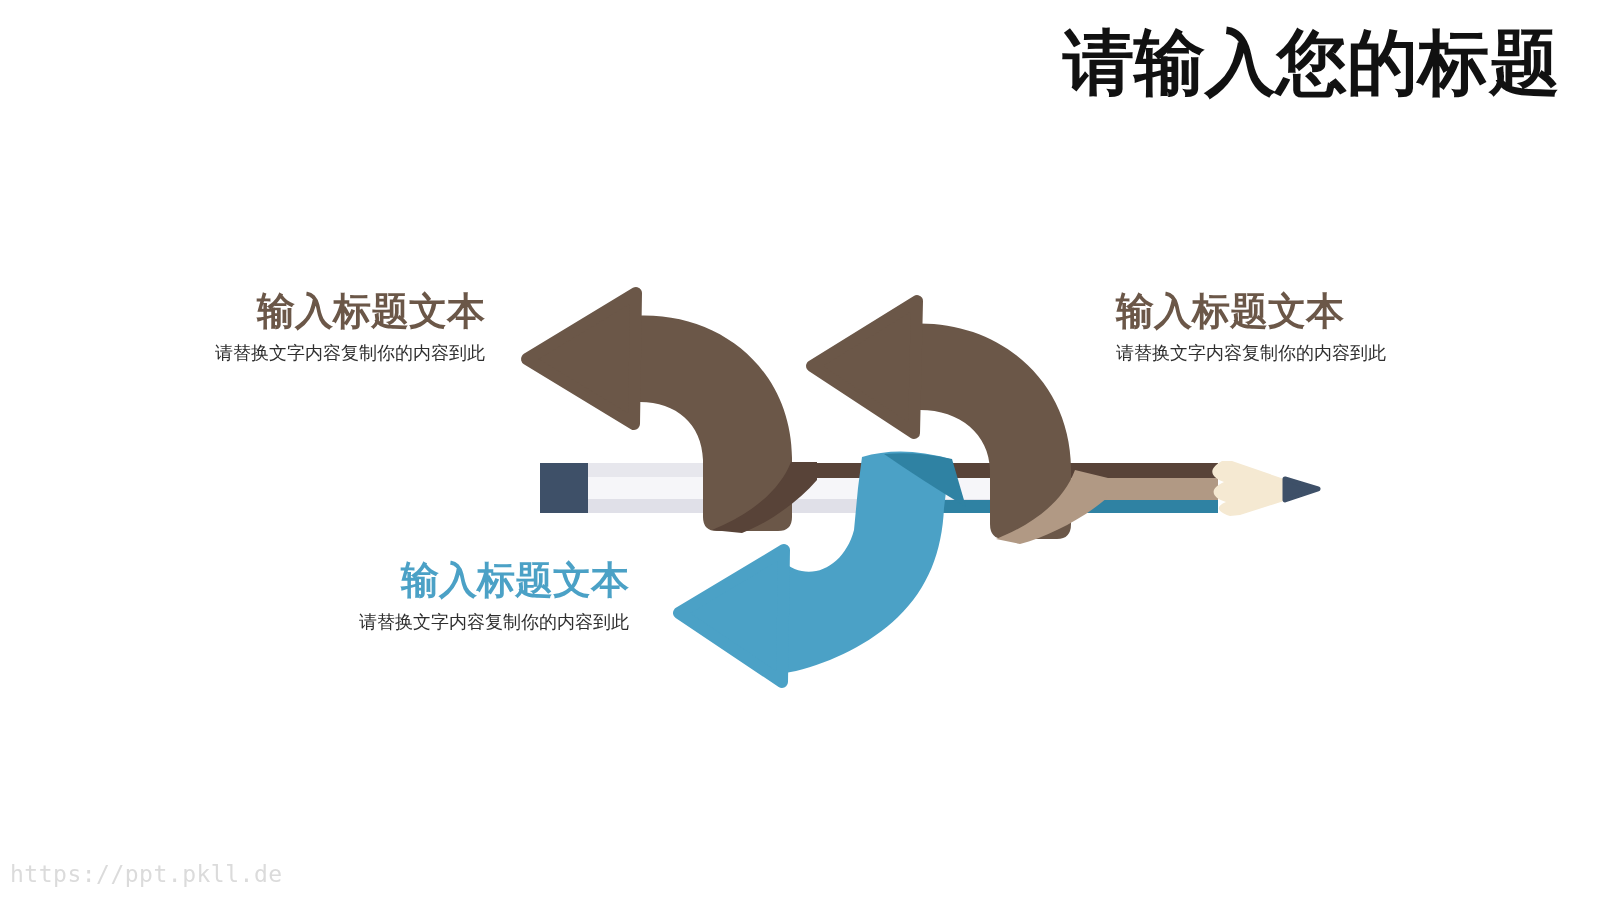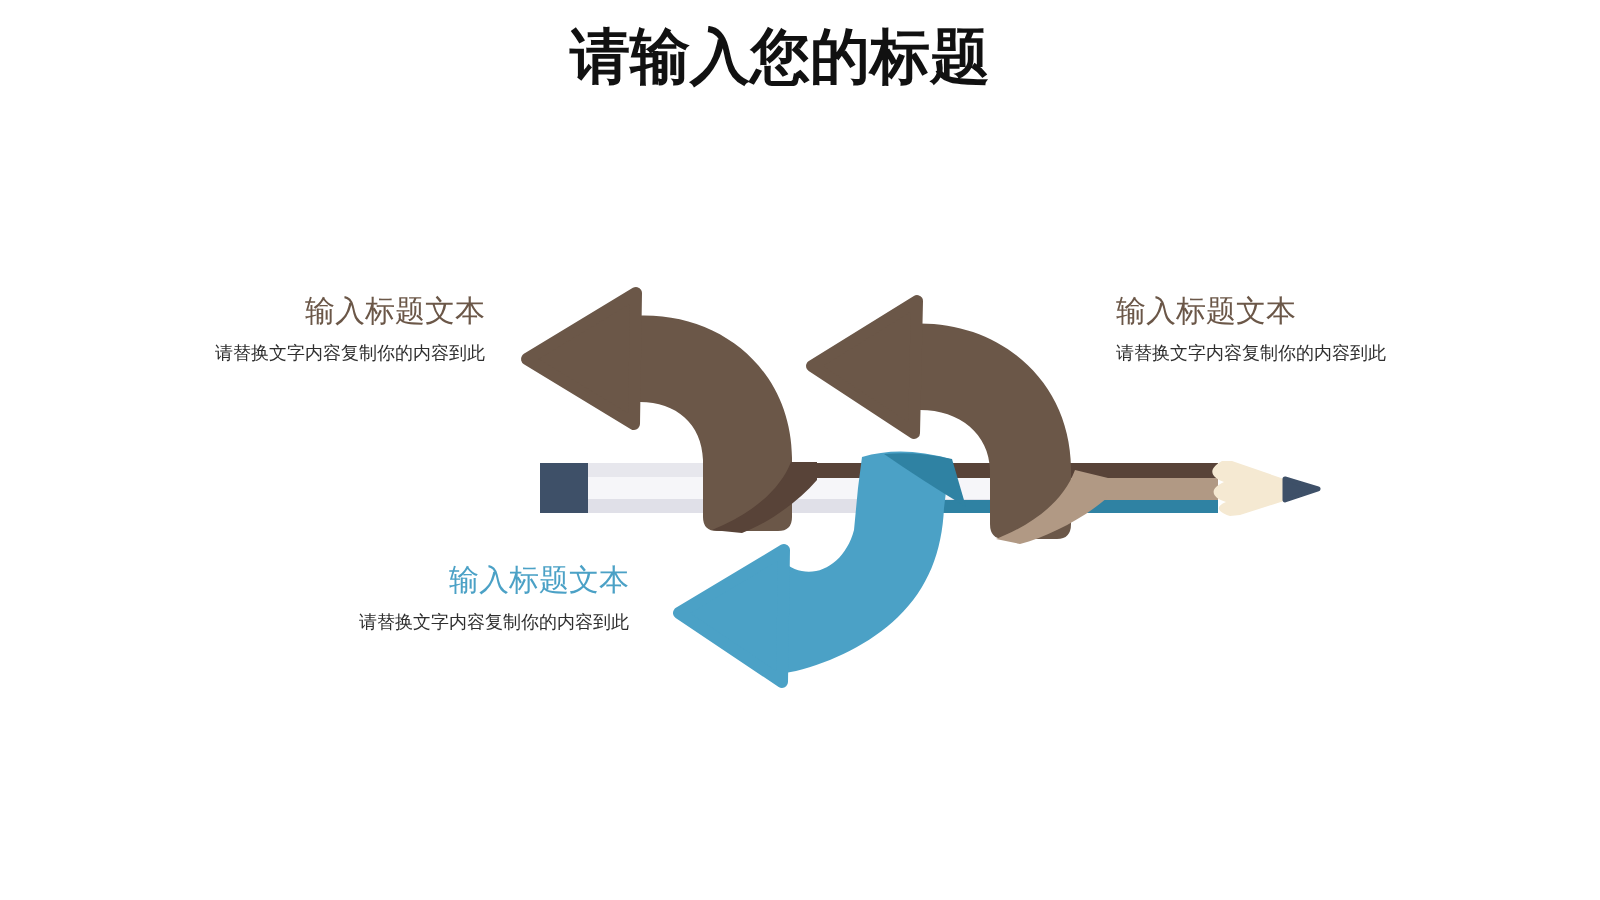--- a/index.html
+++ b/index.html
@@ -1,27 +1,27 @@
 <!DOCTYPE html>
 <html><head>
 <meta charset="utf-8">
 <style>
   html,body{margin:0;padding:0;background:#fff}
   .stage{
     position:relative;width:1600px;height:900px;background:#ffffff;overflow:hidden;
     font-family:"Liberation Sans","DejaVu Sans",sans-serif;
   }
   .slide-title{
-    position:absolute;top:22px;left:0;width:1560px;margin:0;text-align:center;
-    font-size:60px;line-height:1.15;font-weight:900;letter-spacing:0;
+    position:absolute;top:22px;left:0;width:1560px;margin:0;text-align:right;
+    font-size:71px;line-height:1.15;font-weight:900;letter-spacing:0;
     color:var(--title_text,#111111);
   }
   .graphic{position:absolute;left:0;top:0;width:1600px;height:900px}
   .tblock{position:absolute}
-  .tblock .heading{font-size:30px;font-weight:normal;line-height:34px;white-space:nowrap}
+  .tblock .heading{font-size:38px;font-weight:bold;line-height:34px;white-space:nowrap}
   .tblock .body{font-size:18px;line-height:21px;margin-top:15px;white-space:nowrap;color:var(--body_text,#2e2e2e)}
   .tblock-left{top:294px;right:1115px;text-align:right}
   .tblock-right{top:294px;left:1116px;text-align:left}
   .tblock-bottom{top:563px;right:971px;text-align:right}
   .heading-brown{color:var(--heading_brown,#6B5748)}
   .heading-blue{color:var(--heading_blue,#4BA1C6)}
   .watermark{
     position:absolute;left:10px;top:861px;
     font-family:"DejaVu Sans Mono","Liberation Mono",monospace;
     font-size:23px;letter-spacing:.5px;color:var(--watermark_gray,#DBDBDB);
@@ -93,14 +93,15 @@
   <div class="tblock tblock-right">
     <div class="heading heading-brown">输入标题文本</div>
     <div class="body">请替换文字内容复制你的内容到此</div>
   </div>
 
   <div class="tblock tblock-bottom">
     <div class="heading heading-blue">输入标题文本</div>
     <div class="body">请替换文字内容复制你的内容到此</div>
   </div>
 
+  <div class="watermark">https://ppt.pkll.de</div>
 
 </div>
 
 </body></html>

